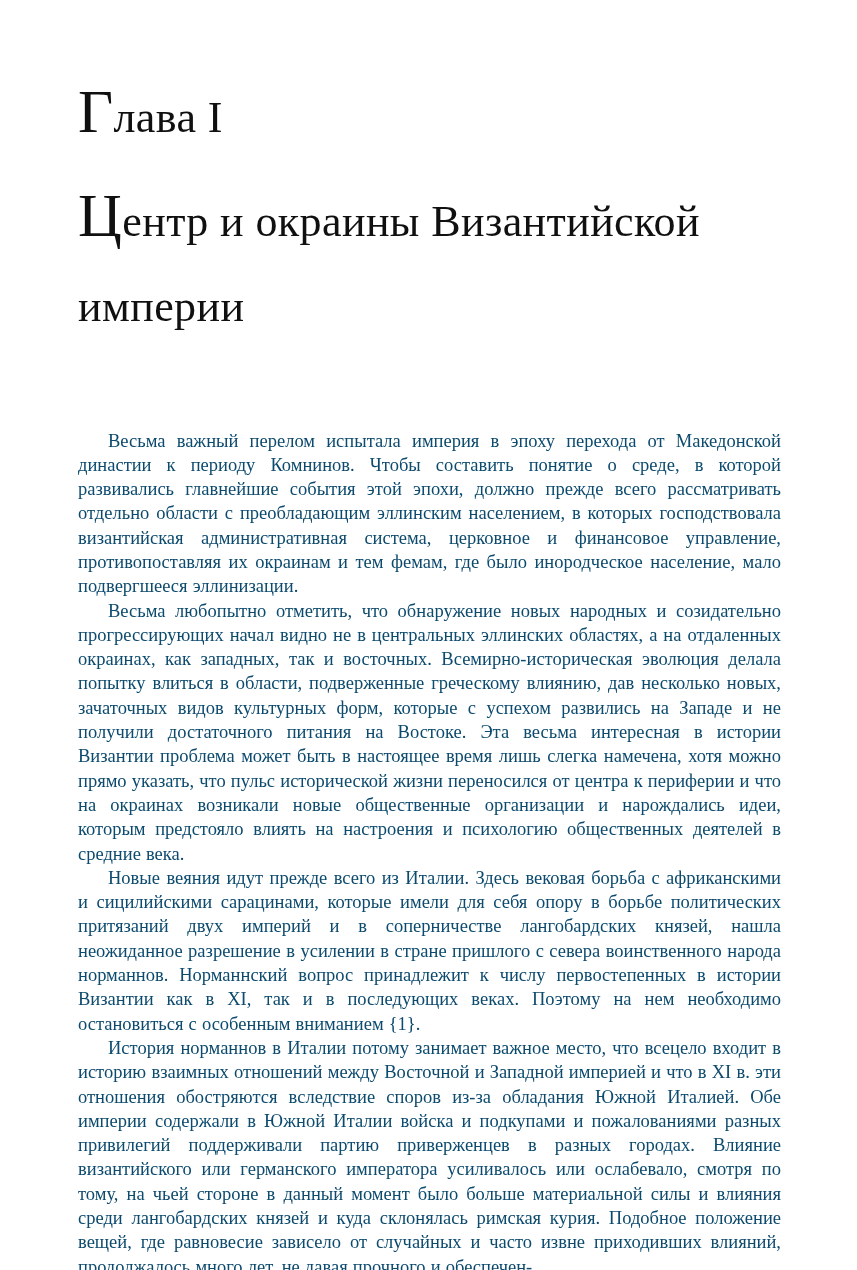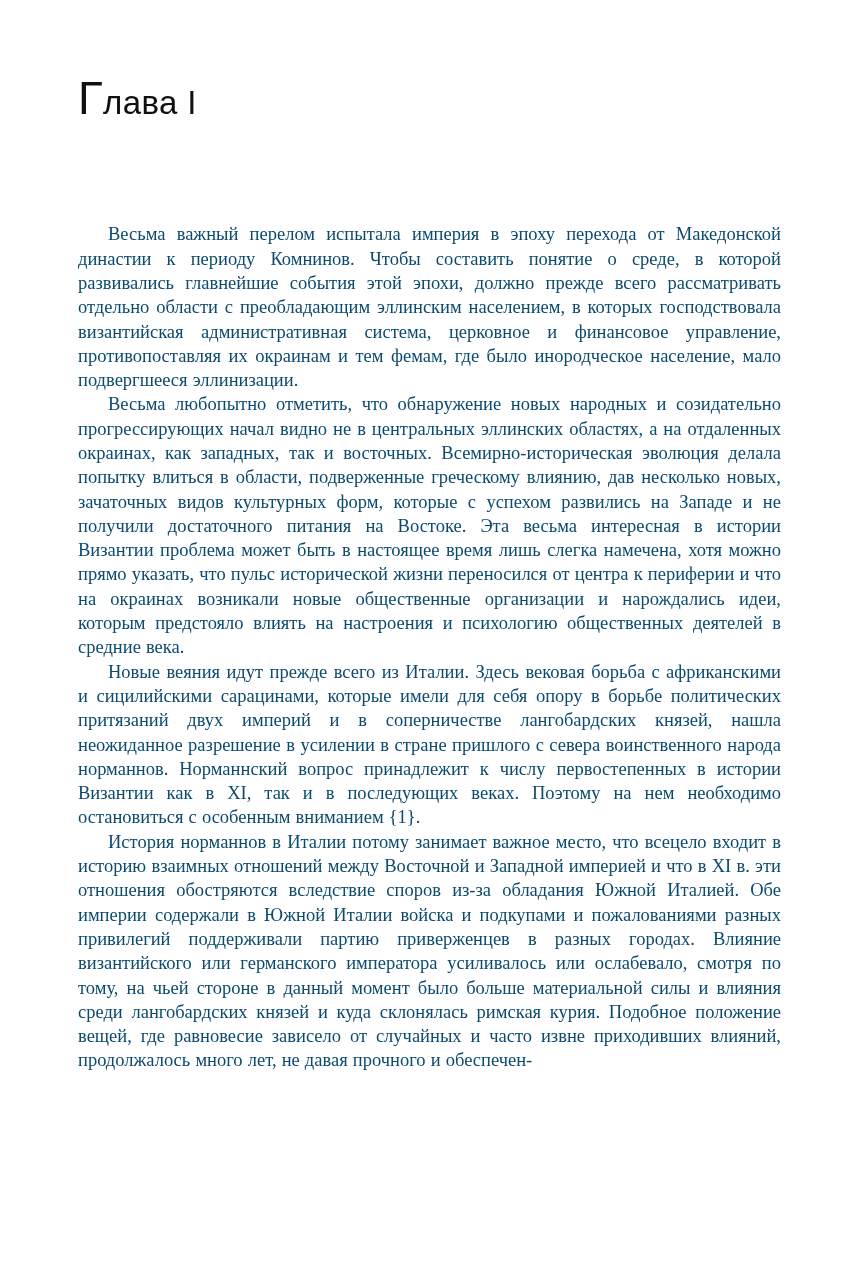--- a/index.html
+++ b/index.html
@@ -14,23 +14,23 @@
       box-sizing: border-box;
       background: #ffffff;
       padding: 60px 76px 36px 78px;
       overflow: hidden;
       color: #1b1b1b;
       font-family: "Liberation Serif", "DejaVu Serif", serif;
     }
     .chapter-heading {
       margin: 0 0 84px 0;
       padding: 0;
-      font-family: Liberation Sans, sans-serif;
+      font-family: Liberation Serif, serif;
       font-weight: 300;
-      font-size: 33px;
+      font-size: 44px;
       letter-spacing: 0.4px;
       color: #101010;
     }
     .heading-line {
       display: block;
       line-height: 1.72;
     }
     .heading-line::first-letter {
       font-size: 1.38em;
     }
@@ -47,20 +47,21 @@
       color: #0c4a6e;
     }
   </style>
 </head>
 <body>
 
 <div class="page">
 
   <h1 class="chapter-heading">
     <span class="heading-line">Глава I</span>
+    <span class="heading-line">Центр и окраины Византийской империи</span>
   </h1>
 
   <div class="body-text">
     <p>Весьма важный перелом испытала империя в эпоху перехода от Македонской династии к периоду Комнинов. Чтобы составить понятие о среде, в которой развивались главнейшие события этой эпохи, должно прежде всего рассматривать отдельно области с преобладающим эллинским населением, в которых господствовала византийская административная система, церковное и финансовое управление, противопоставляя их окраинам и тем фемам, где было инородческое население, мало подвергшееся эллинизации.</p>
     <p>Весьма любопытно отметить, что обнаружение новых народных и созидательно прогрессирующих начал видно не в центральных эллинских областях, а на отдаленных окраинах, как западных, так и восточных. Всемирно-историческая эволюция делала попытку влиться в области, подверженные греческому влиянию, дав несколько новых, зачаточных видов культурных форм, которые с успехом развились на Западе и не получили достаточного питания на Востоке. Эта весьма интересная в истории Византии проблема может быть в настоящее время лишь слегка намечена, хотя можно прямо указать, что пульс исторической жизни переносился от центра к периферии и что на окраинах возникали новые общественные организации и нарождались идеи, которым предстояло влиять на настроения и психологию общественных деятелей в средние века.</p>
     <p>Новые веяния идут прежде всего из Италии. Здесь вековая борьба с африканскими и сицилийскими сарацинами, которые имели для себя опору в борьбе политических притязаний двух империй и в соперничестве лангобардских князей, нашла неожиданное разрешение в усилении в стране пришлого с севера воинственного народа норманнов. Норманнский вопрос принадлежит к числу первостепенных в истории Византии как в XI, так и в последующих веках. Поэтому на нем необходимо остановиться с особенным вниманием {1}.</p>
     <p>История норманнов в Италии потому занимает важное место, что всецело входит в историю взаимных отношений между Восточной и Западной империей и что в XI в. эти отношения обостряются вследствие споров из-за обладания Южной Италией. Обе империи содержали в Южной Италии войска и подкупами и пожалованиями разных привилегий поддерживали партию приверженцев в разных городах. Влияние византийского или германского императора усиливалось или ослабевало, смотря по тому, на чьей стороне в данный момент было больше материальной силы и влияния среди лангобардских князей и куда склонялась римская курия. Подобное положение вещей, где равновесие зависело от случайных и часто извне приходивших влияний, продолжалось много лет, не давая прочного и обеспечен-</p>
   </div>
 
 </div>

